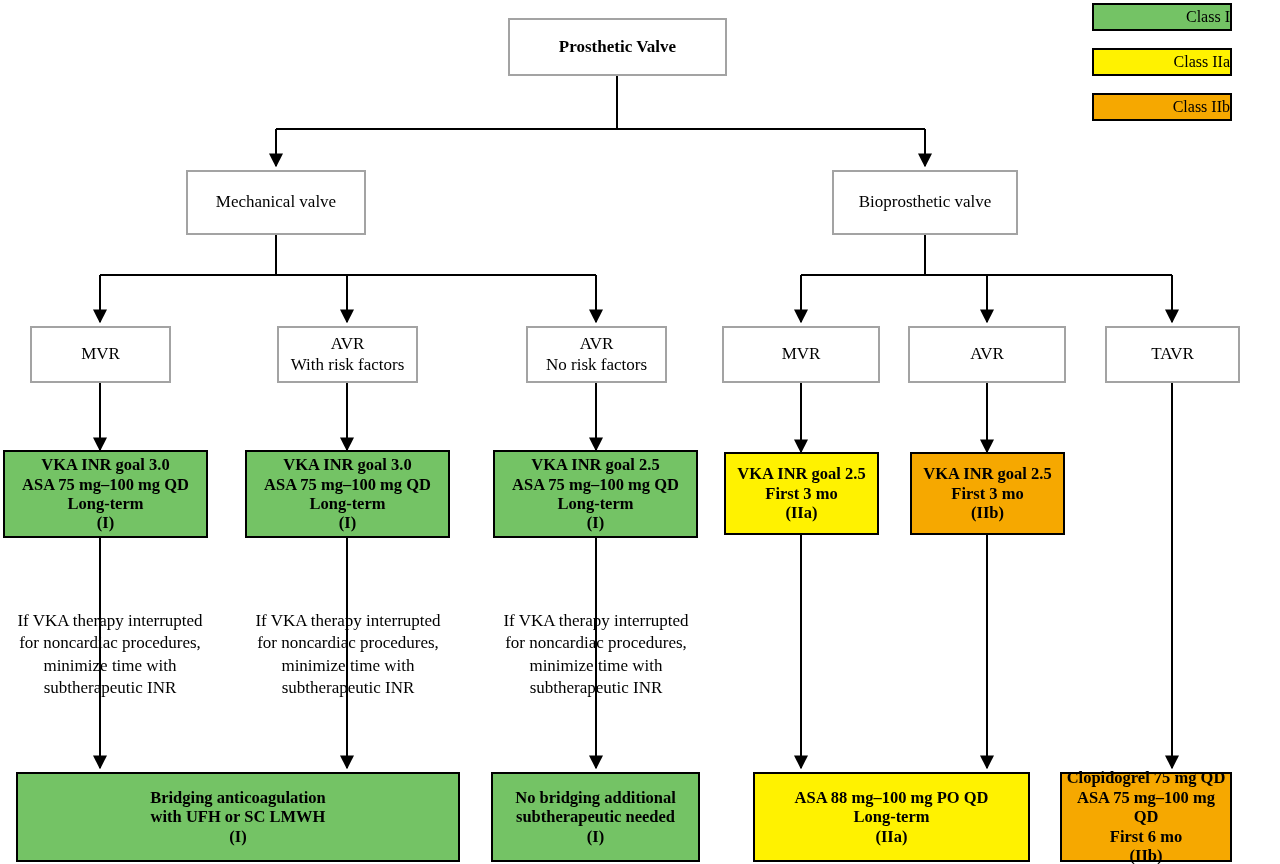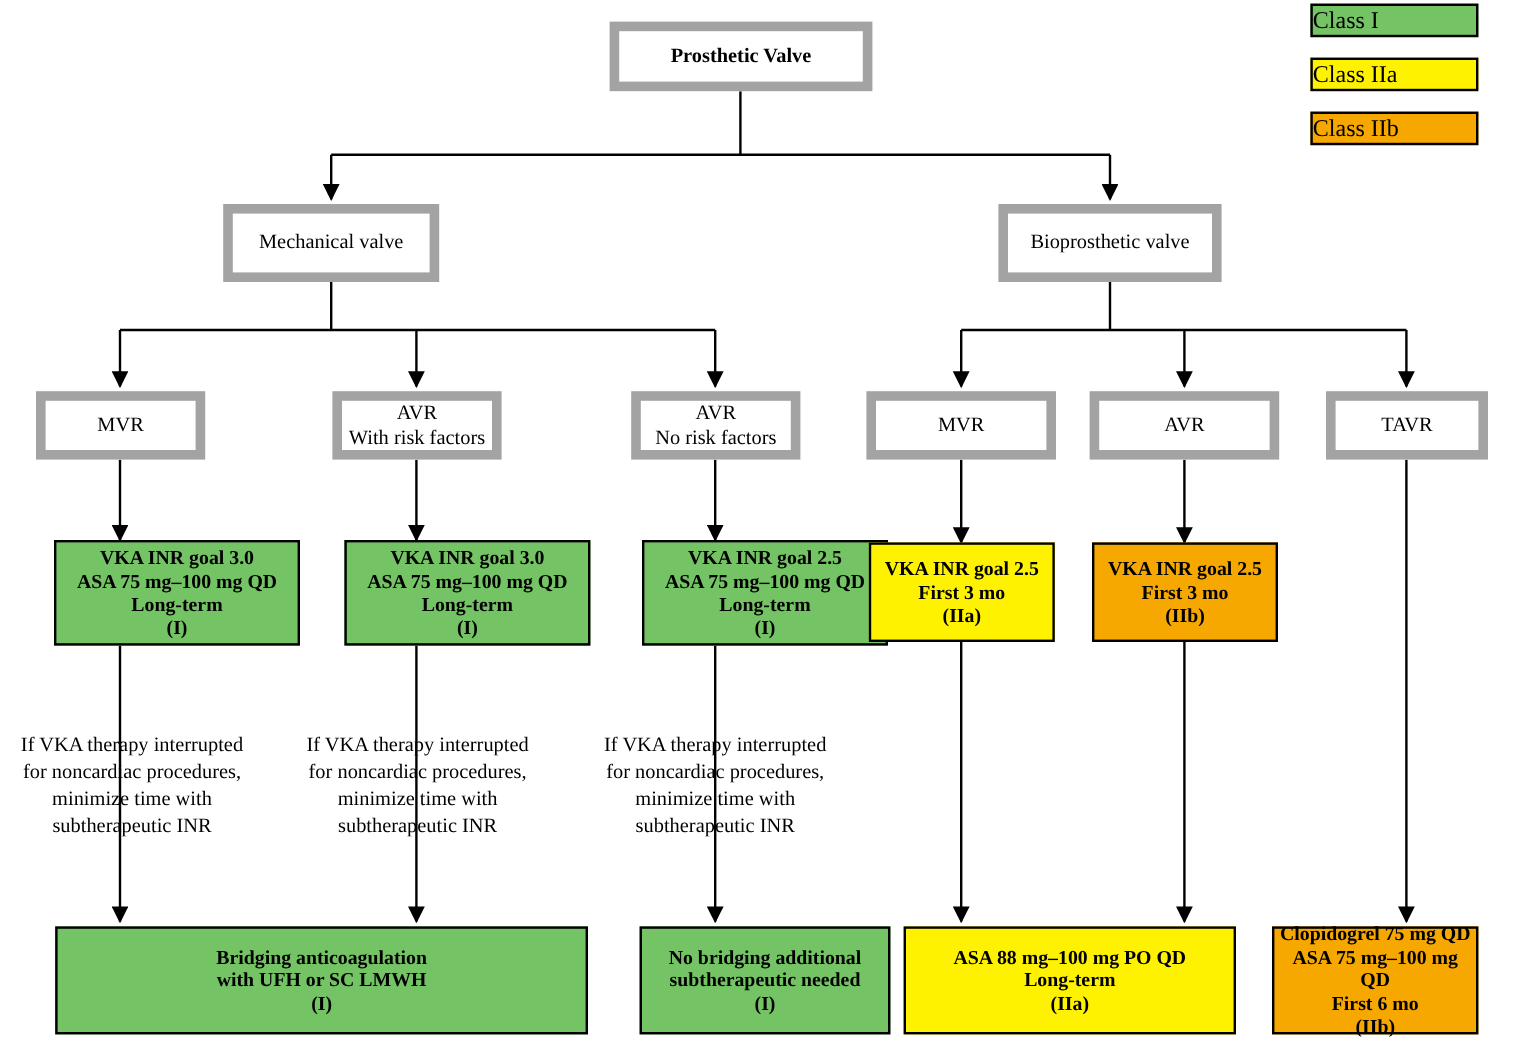--- a/index.html
+++ b/index.html
@@ -19,21 +19,21 @@
     position: absolute;
     left: 0;
     top: 0;
     width: 1280px;
     height: 864px;
     pointer-events: none;
   }
   .node {
     position: absolute;
     box-sizing: border-box;
-    border: 8px solid #a3a3a3;
+    border: 2px solid #a3a3a3;
     background: #ffffff;
     display: flex;
     align-items: center;
     justify-content: center;
     text-align: center;
     line-height: 1.18;
     color: #000000;
   }
   .node .lines {
     width: 100%;
@@ -46,31 +46,31 @@
   }
   .root {
     font-size: 17px;
     font-weight: bold;
   }
   .rec {
     font-size: 16.5px;
     font-weight: bold;
     border: 2.5px solid #000000;
   }
-  .green  { background: #74c365; margin-left: 42px; }
+  .green  { background: #74c365; }
   .yellow { background: #fff200; }
   .orange { background: #f6a800; }
   .legend-box {
     position: absolute;
     box-sizing: border-box;
     border: 2px solid #000000;
     display: flex;
     align-items: center;
-    justify-content: flex-start;
-    font-size: 20px;
+    justify-content: flex-end;
+    font-size: 16px;
     font-weight: normal;
     color: #000000;
   }
   .note {
     position: absolute;
     text-align: center;
     font-size: 17px;
     font-weight: normal;
     line-height: 1.32;
     color: #000000;
@@ -236,21 +236,21 @@
     <div>minimize time with</div>
     <div>subtherapeutic INR</div>
   </div>
   <div class="note" style="left:486px; top:582px; width:220px;">
     <div>If VKA therapy interrupted</div>
     <div>for noncardiac procedures,</div>
     <div>minimize time with</div>
     <div>subtherapeutic INR</div>
   </div>
 
-  <div class="node rec green" style="left:4px; top:772px; width:444px; height:90px;">
+  <div class="node rec green" style="left:16px; top:772px; width:444px; height:90px;">
     <div class="lines">
       <div>Bridging anticoagulation</div>
       <div>with UFH or SC LMWH</div>
       <div>(I)</div>
     </div>
   </div>
   <div class="node rec green" style="left:491px; top:772px; width:209px; height:90px;">
     <div class="lines">
       <div>No bridging additional</div>
       <div>subtherapeutic needed</div>

